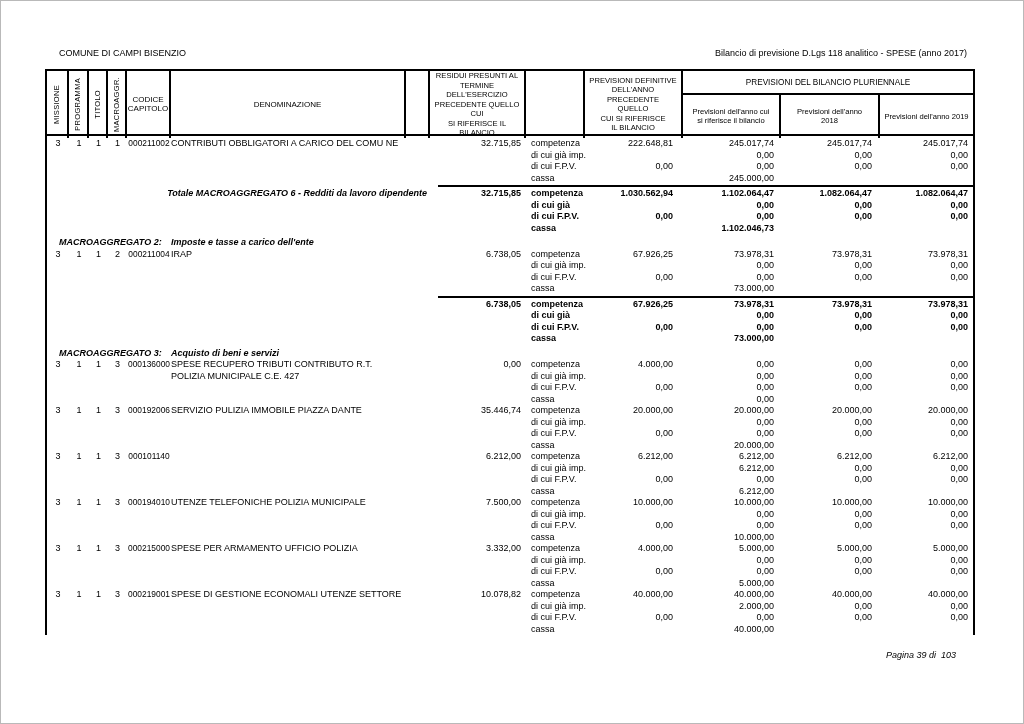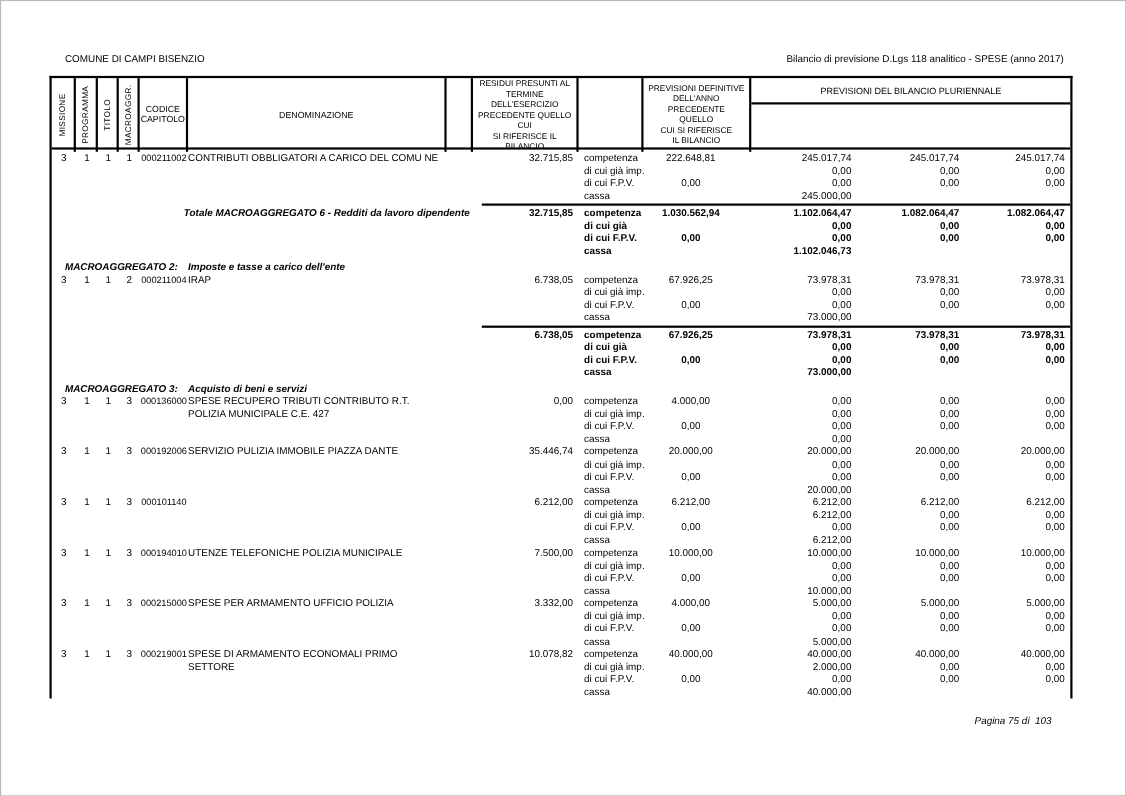--- a/index.html
+++ b/index.html
@@ -30,21 +30,21 @@
   .block.first { margin-top:2px; }
   .c { white-space:nowrap; }
   .c-mis { grid-column:1; text-align:center; }
   .c-prog { grid-column:2; text-align:center; }
   .c-tit { grid-column:3; text-align:center; }
   .c-mac { grid-column:4; text-align:center; }
   .c-cod { grid-column:5; text-align:center; font-size:8.4px; }
   .c-den { grid-column:6; grid-row:1 / span 4; white-space:normal; padding-right:4px; }
   .c-res { grid-column:8; text-align:right; padding-right:5px; }
   .c-lab { grid-column:9; padding-left:5px; }
-  .c-v1 { grid-column:10; text-align:center; padding-right:10px; }
+  .c-v1 { grid-column:10; text-align:right; padding-right:10px; }
   .c-v2 { grid-column:11; text-align:right; padding-right:5px; }
   .c-v3 { grid-column:12; text-align:right; padding-right:6px; }
   .c-v4 { grid-column:13; text-align:right; padding-right:5px; }
   .totale .c { font-weight:bold; }
   .totale-label { grid-column:5 / 8; grid-row:1; text-align:right; font-weight:bold; font-style:italic; padding-right:1px; white-space:nowrap; }
   .rule { height:2px; background:#000; width:535px; margin-left:391px; margin-top:1px; }
   .totale { margin-top:1px; }
   .heading { margin-top:3px; }
   .h-code { grid-column:1 / 6; grid-row:1; padding-left:12px; font-weight:bold; font-style:italic; white-space:nowrap; }
   .h-title { grid-column:6 / 10; grid-row:1; font-weight:bold; font-style:italic; white-space:nowrap; }
@@ -74,20 +74,27 @@
 TERMINE DELL'ESERCIZIO
 PRECEDENTE QUELLO CUI
 SI RIFERISCE IL BILANCIO</div>
       <div class="th h-def">PREVISIONI DEFINITIVE
 DELL'ANNO PRECEDENTE
 QUELLO
 CUI SI RIFERISCE
 IL BILANCIO</div>
       <div class="h-plur">
         <div class="h-plur-top">PREVISIONI DEL BILANCIO PLURIENNALE</div>
+        <div class="h-plur-bottom">
+          <div class="h-plur-cell" style="width:96px">Previsioni dell'anno cui
+si riferisce il bilancio</div>
+          <div class="h-plur-cell" style="width:99px">Previsioni dell'anno
+2018</div>
+          <div class="h-plur-cell" style="width:95px">Previsioni dell'anno 2019</div>
+        </div>
       </div>
     </div>
     <div class="tbody" id="tbody">
         <div class="block capitolo first">
           <div class="c c-mis" style="grid-row: 1;">3</div>
           <div class="c c-prog" style="grid-row: 1;">1</div>
           <div class="c c-tit" style="grid-row: 1;">1</div>
           <div class="c c-mac" style="grid-row: 1;">1</div>
           <div class="c c-cod" style="grid-row: 1;">000211002</div>
           <div class="c c-den">CONTRIBUTI OBBLIGATORI A CARICO DEL COMU NE</div>
@@ -342,21 +349,21 @@
           <div class="c c-v2" style="grid-row: 4;">5.000,00</div>
           <div class="c c-v3" style="grid-row: 4;"></div>
           <div class="c c-v4" style="grid-row: 4;"></div>
         </div>
         <div class="block capitolo">
           <div class="c c-mis" style="grid-row: 1;">3</div>
           <div class="c c-prog" style="grid-row: 1;">1</div>
           <div class="c c-tit" style="grid-row: 1;">1</div>
           <div class="c c-mac" style="grid-row: 1;">3</div>
           <div class="c c-cod" style="grid-row: 1;">000219001</div>
-          <div class="c c-den">SPESE DI ARMAMENTO ECONOMALI PRIMO SETTORE</div>
+          <div class="c c-den">SPESE DI GESTIONE ECONOMALI UTENZE SETTORE</div>
           <div class="c c-res" style="grid-row: 1;">10.078,82</div>
           <div class="c c-lab" style="grid-row: 1;">competenza</div>
           <div class="c c-v1" style="grid-row: 1;">40.000,00</div>
           <div class="c c-v2" style="grid-row: 1;">40.000,00</div>
           <div class="c c-v3" style="grid-row: 1;">40.000,00</div>
           <div class="c c-v4" style="grid-row: 1;">40.000,00</div>
           <div class="c c-lab" style="grid-row: 2;">di cui già imp.</div>
           <div class="c c-v1" style="grid-row: 2;"></div>
           <div class="c c-v2" style="grid-row: 2;">2.000,00</div>
           <div class="c c-v3" style="grid-row: 2;">0,00</div>
@@ -368,15 +375,15 @@
           <div class="c c-v4" style="grid-row: 3;">0,00</div>
           <div class="c c-lab" style="grid-row: 4;">cassa</div>
           <div class="c c-v1" style="grid-row: 4;"></div>
           <div class="c c-v2" style="grid-row: 4;">40.000,00</div>
           <div class="c c-v3" style="grid-row: 4;"></div>
           <div class="c c-v4" style="grid-row: 4;"></div>
         </div>
       </div>
   </div>
 
-  <div class="footer">Pagina 75 di  103</div>
+  <div class="footer">Pagina 39 di  103</div>
 
 </div>
 
 </body></html>

